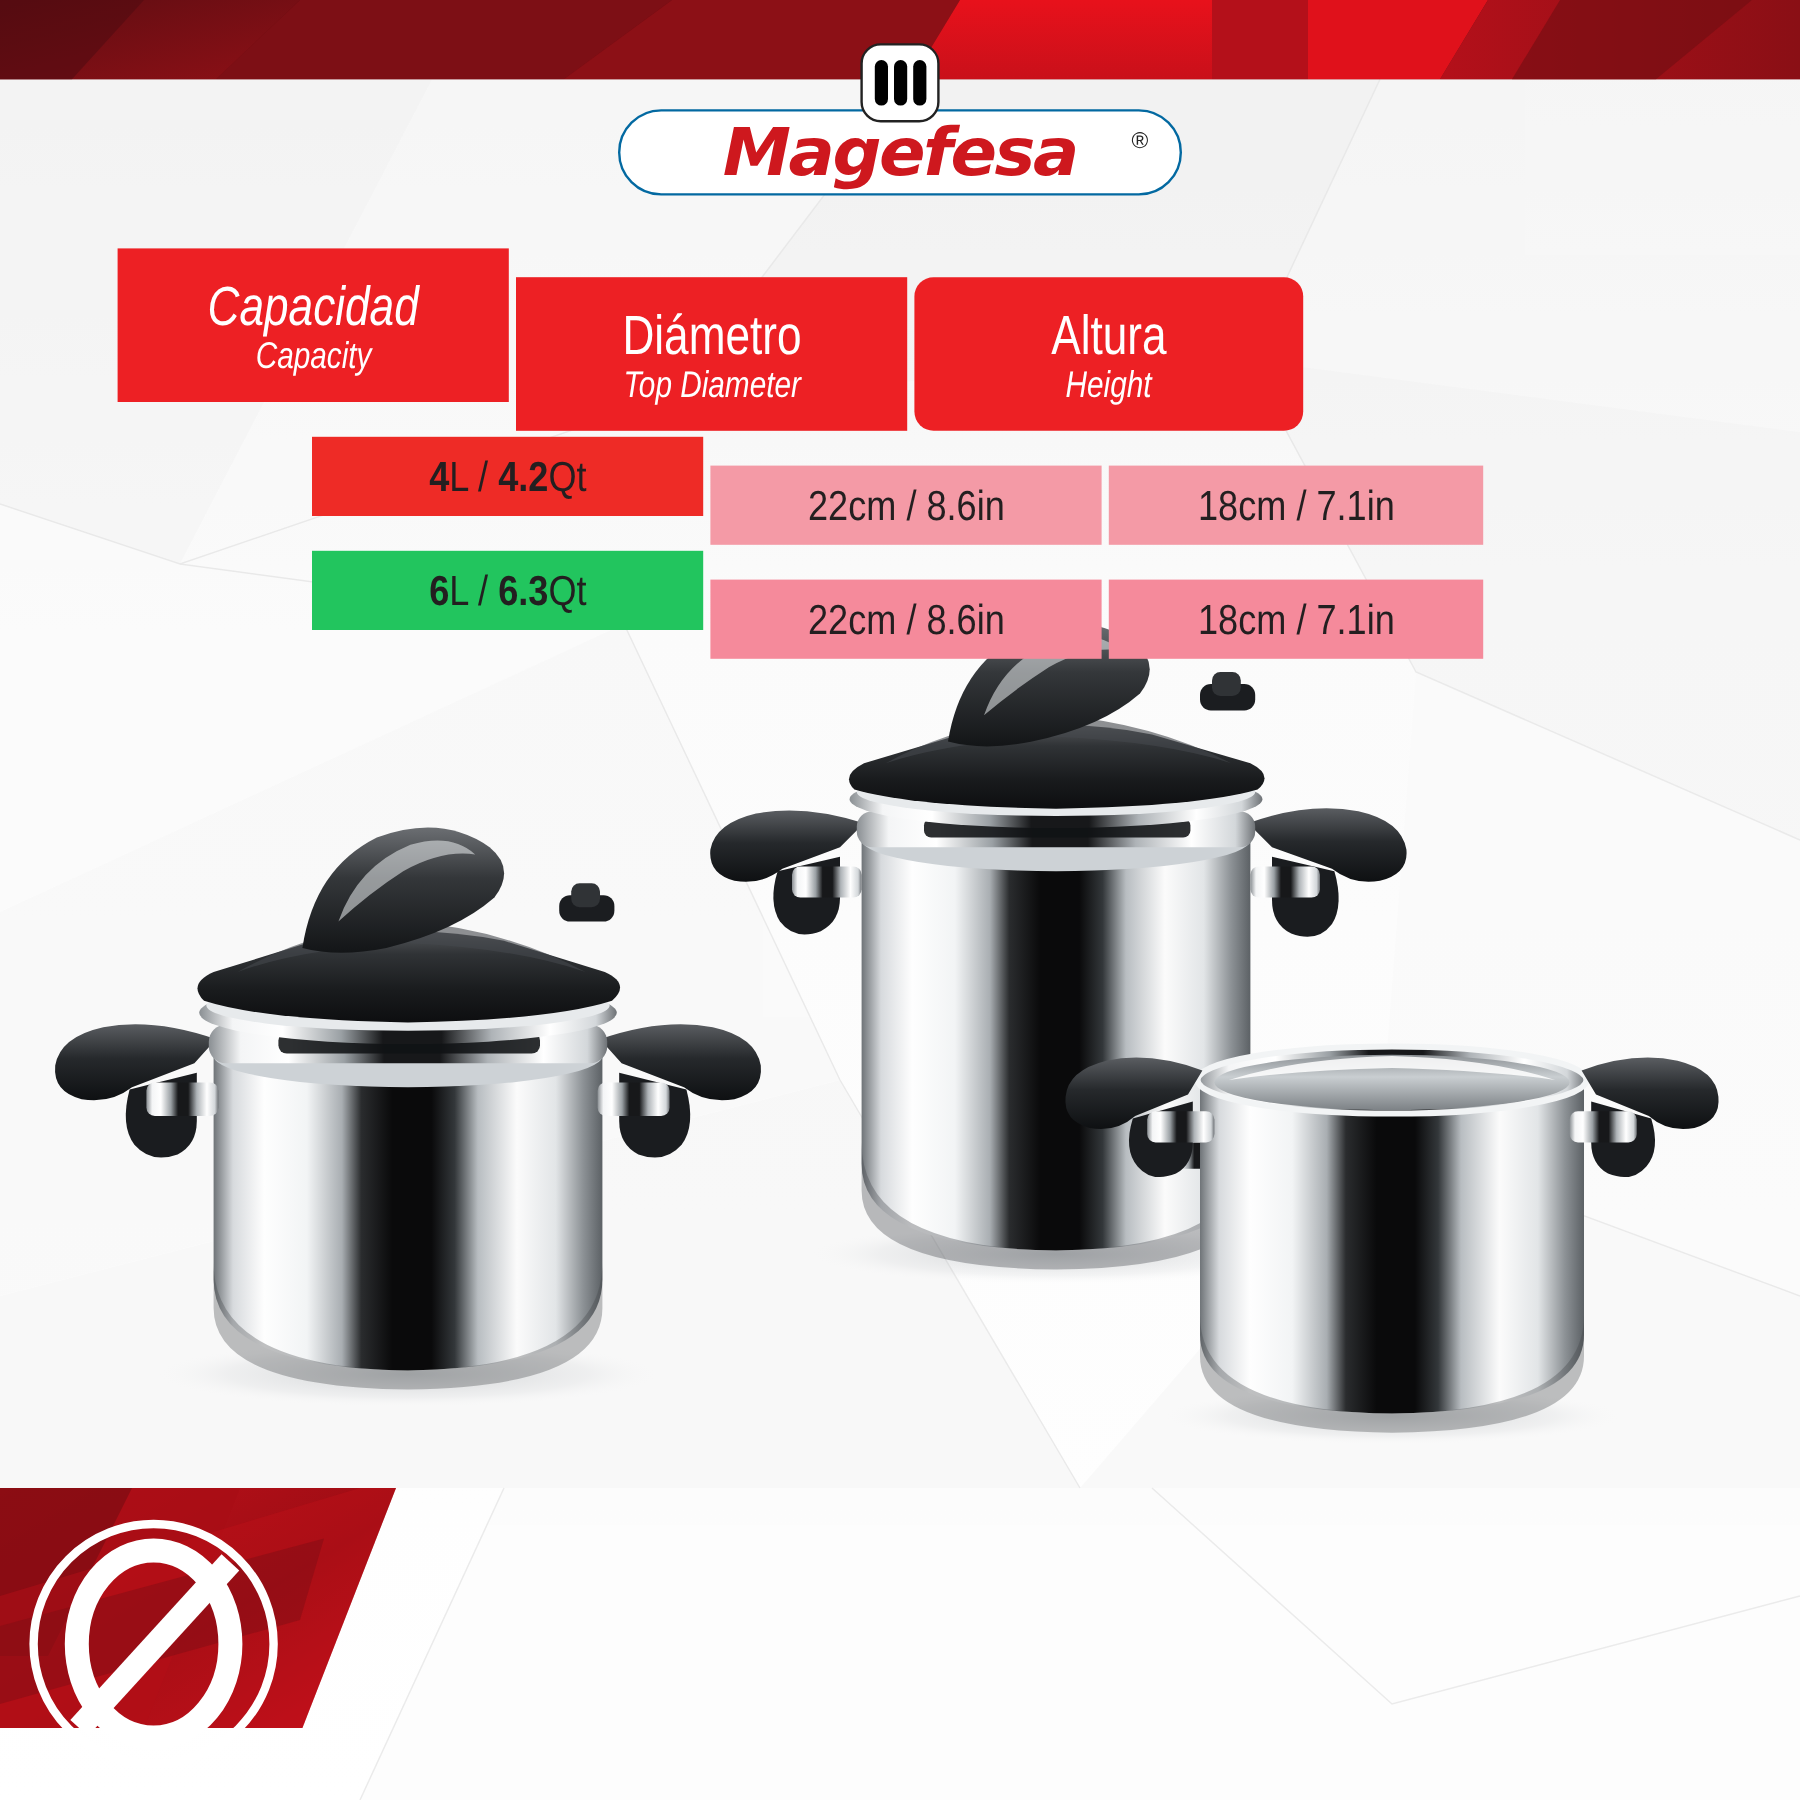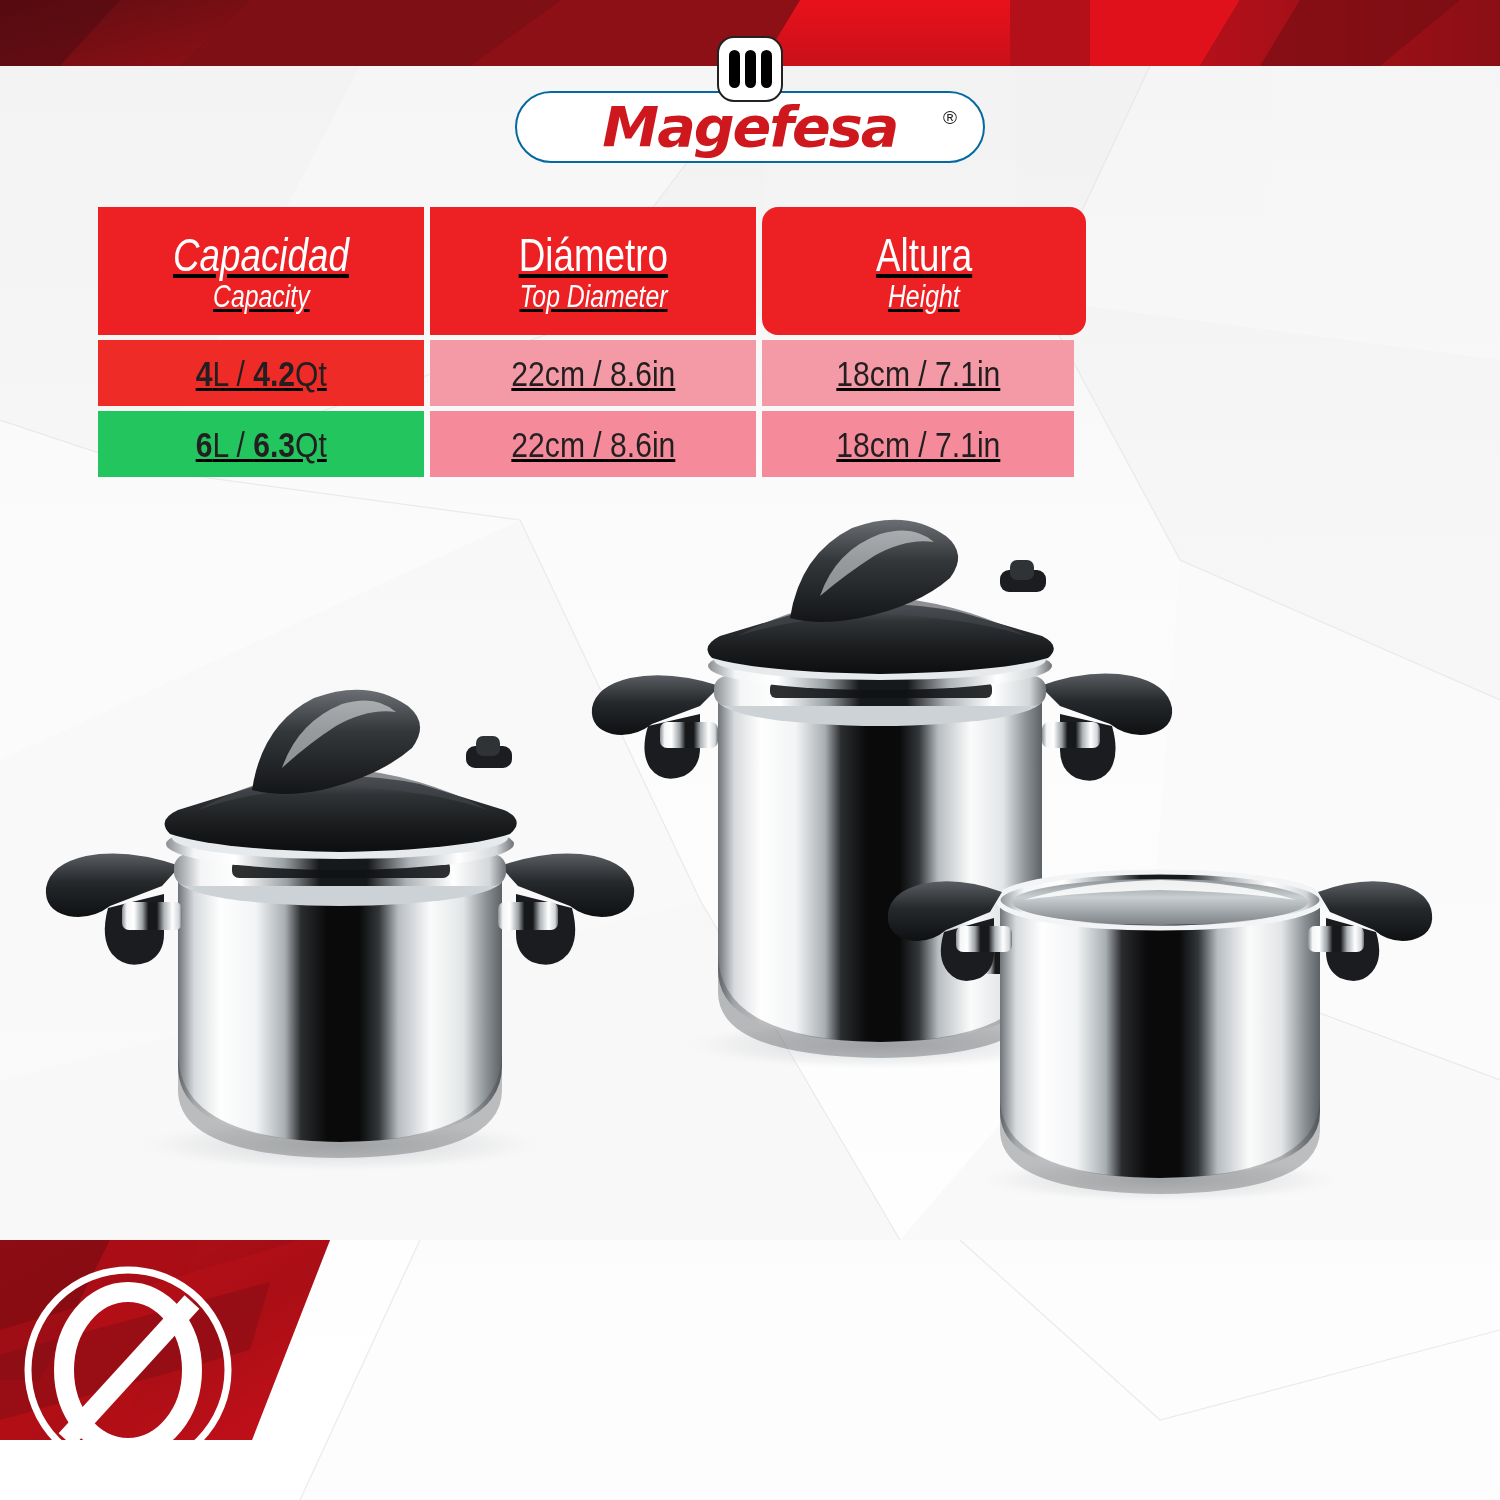--- a/index.html
+++ b/index.html
@@ -32,26 +32,26 @@
   }
   .logo-text {
     font-family:"DejaVu Sans", sans-serif;
     font-weight:bold; font-style:italic; font-size:55px; letter-spacing:-2px;
     color:#CE181E; line-height:1; transform:scaleX(1.04); white-space:nowrap;
   }
   .logo-reg { position:absolute; right:26px; top:14px; font-size:19px; color:#222; }
 
   
   .spec-table {
-    position:absolute; left:98px; top:207px; width:1300px; z-index:5;text-decoration:underline;
+    position:absolute; left:98px; top:207px; width:1300px; z-index:5;
   }
   .trow { display:flex; width:100%; }
-  .trow + .trow { margin-top:5px; }
+  .trow + .trow { margin-top:5px;justify-content:center; }
   .cell { display:flex; flex-direction:column; align-items:center; justify-content:center; }
-  .cell + .cell { margin-left:6px; }
+  .cell + .cell { margin-left:6px;margin-top:24px; }
   .c-cap { width:326px; }
   .c-dia { width:326px; }
   .c-base { width:312px; }
   .c-alt  { width:324px;border-radius:16px; }
 
   .head .cell { background:#ED2024; height:128px; padding-top:4px; }
   .head .h-es {
     color:#fff; font-size:46px; line-height:1.0;
     font-family:"Liberation Sans Narrow","Liberation Sans",sans-serif;
     transform:scaleX(0.80); white-space:nowrap;

